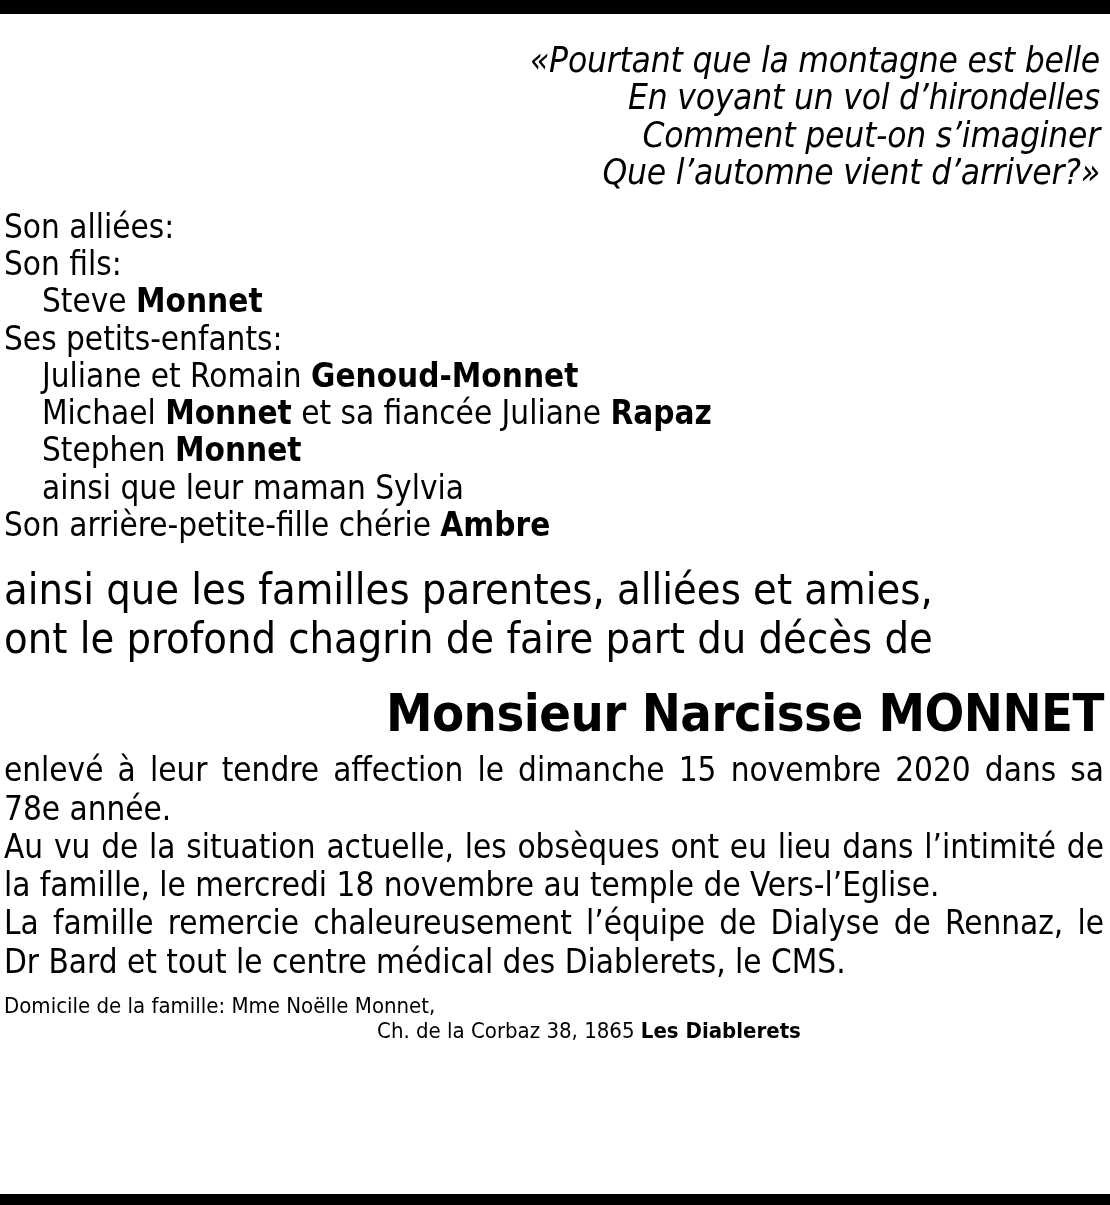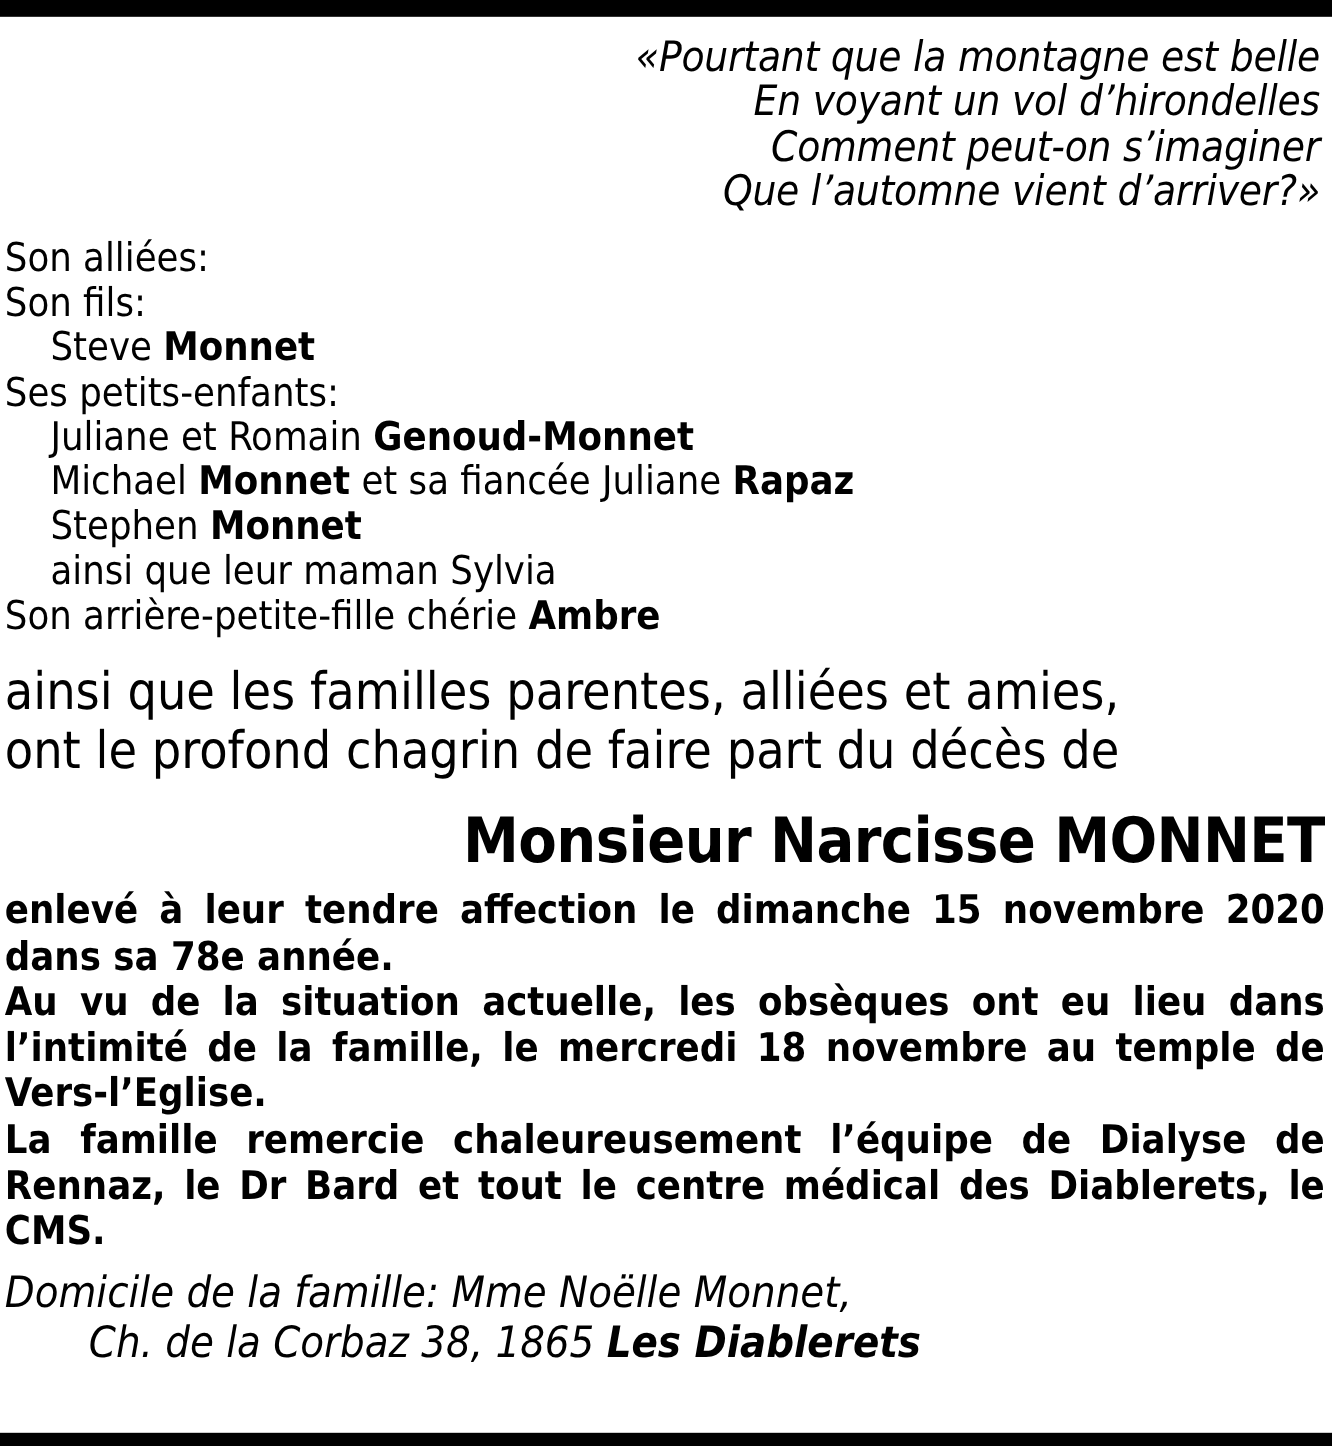--- a/index.html
+++ b/index.html
@@ -40,21 +40,21 @@
     flex: 0 0 auto;
   }
 
   
   .epigraph {
     text-align: right;
     font-style: italic;
     font-size: 35px;
     line-height: 1.07;
     letter-spacing: -0.2px;
-    margin-top: 16px;
+    margin-top: 28px;
     padding-right: 4px;
   }
   .epigraph div {
     white-space: nowrap;
   }
 
   
   .family {
     margin-top: 16px;
     font-size: 33px;
@@ -84,35 +84,33 @@
     margin-top: 20px;
     margin-bottom: 8px;
   }
 
   .paragraphs {
     font-size: 33px;
     line-height: 1.16;
   }
   .paragraphs p {
     margin: 0 0 0 0;
-    font-weight: bold;
   }
   .para-justify {
     text-align: justify;
     text-align-last: left;
   }
 
   .address-block {
-    font-size: 36px;
+    font-size: 22px;
     line-height: 1.16;
     margin-top: 12px;
-    font-style: italic;
   }
   .address-line2 {
-    text-align: left;
+    text-align: center;
     padding-left: 70px;
   }
 </style>
 </head>
 <body>
 
 <div class="notice">
 
   <div class="rule-top"></div>
 

